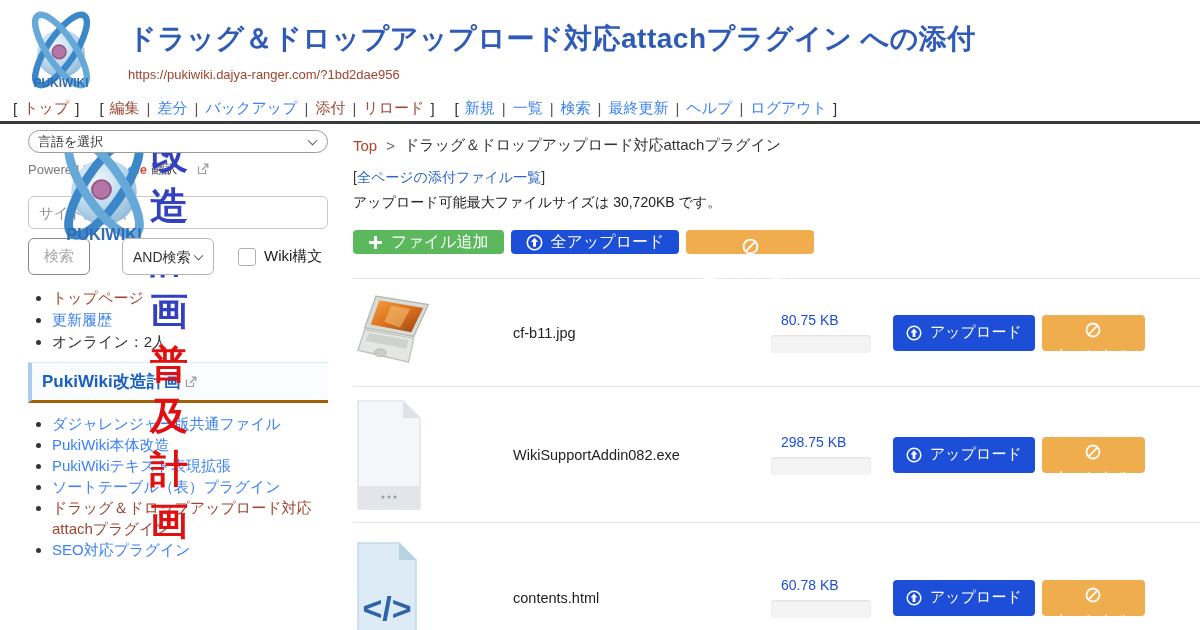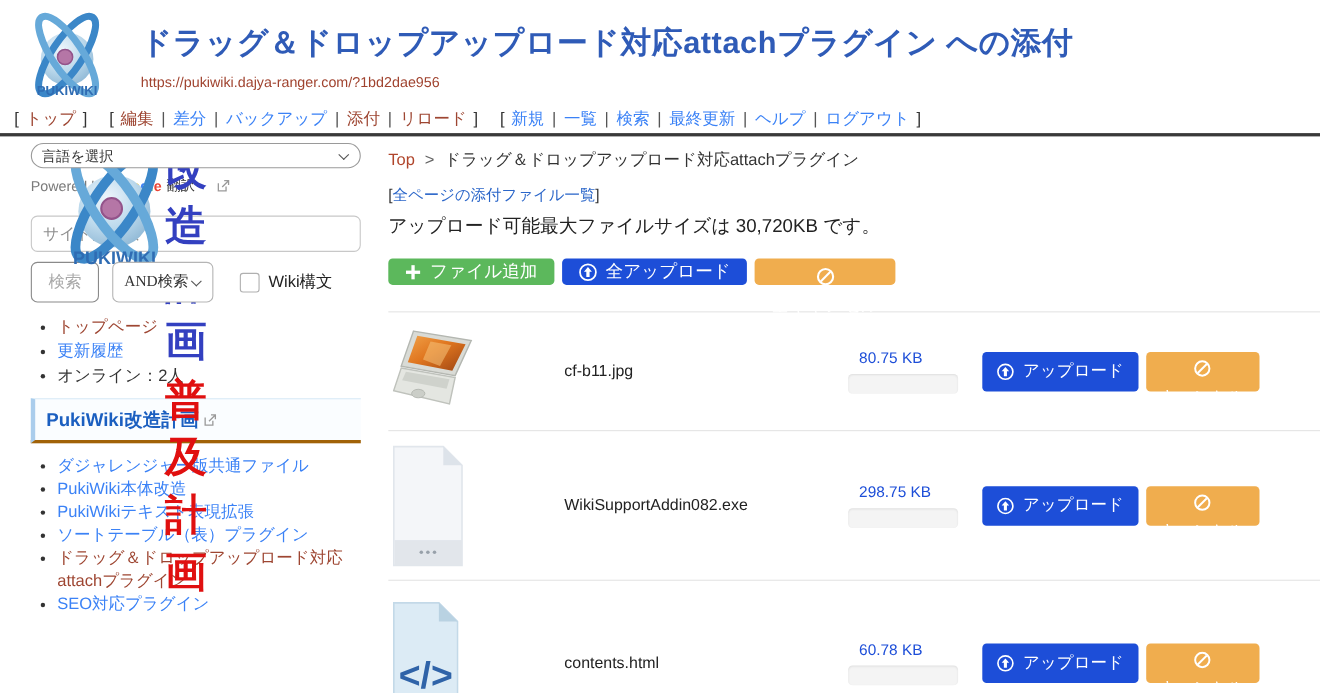--- a/index.html
+++ b/index.html
@@ -53,21 +53,21 @@
   .translate-lnk { color: #333; display: inline-flex; align-items: center; gap: 20px; }
 
   .site-search { margin-top: 18px; width: 100%; height: 33px; border: 1px solid #c8c8c8;
     border-radius: 6px; font-size: 14.5px; padding: 0 10px; color: #222;
     font-family: inherit; }
   .site-search::placeholder { color: #8e8e8e; }
 
   .search-row { margin-top: 9px; display: flex; align-items: center; }
   .btn-search { width: 62px; height: 37px; background: #fff; border: 1px solid #8a8a8a;
     border-radius: 6px; font-size: 15px; color: #a8a8a8; font-family: inherit; cursor: pointer; }
-  .mode-wrap { margin-left: 12px; width: 92px; font-family: Liberation Serif, serif; }
+  .mode-wrap { margin-left: 32px; width: 92px; }
   .mode-select { height: 37px; border: 1px solid #b5b5b5; border-radius: 6px;
     font-size: 14px; padding: 0 20px 0 10px; font-family: inherit; }
   .wiki-check { margin-left: 24px; width: 18px; height: 18px; appearance: none;
     -webkit-appearance: none; border: 1px solid #b0b0b0; border-radius: 3px;
     background: #fff; cursor: pointer; }
   .wiki-label { margin-left: 8px; font-size: 15px; color: #222; }
 
   .side-list { margin-top: 12px; padding-left: 24px; font-size: 15px; line-height: 1.4;
     color: #333; }
   .side-list li { margin-bottom: 1px; }
@@ -81,21 +81,21 @@
   .menu-list li { margin-bottom: 0; }
 
   
   .breadcrumb { font-size: 15px; color: #444; display: flex; align-items: center; gap: 9px; }
   .crumb-home { color: #b0452b; }
   .crumb-sep { color: #666; }
   .crumb-current { color: #333; }
 
   .attach-list-line { margin-top: 14px; font-size: 14px; color: #333; }
   .attach-list-line a { color: #2b66c9; }
-  .max-note { margin-top: 7px; font-size: 17px; color: #222; }
+  .max-note { margin-top: 7px; font-size: 14px; color: #222; }
 
   .actions { margin-top: 18px; display: flex; gap: 7px; }
   .btn { display: inline-flex; align-items: center; gap: 8px; border: none; cursor: pointer;
     color: #fff; border-radius: 4px; font-family: inherit; }
   .btn-lg { font-size: 16px; padding: 8px 15px; height: 24px; }
   .btn-sm { font-size: 15px; padding: 7px 13px; height: 36px; }
   .btn-green { background: #5cb85c; }
   .btn-blue { background: #1d4ed8; }
   .btn-orange { background: #f0ad4e; flex-direction: column; }
   .btn svg { flex: none; }

